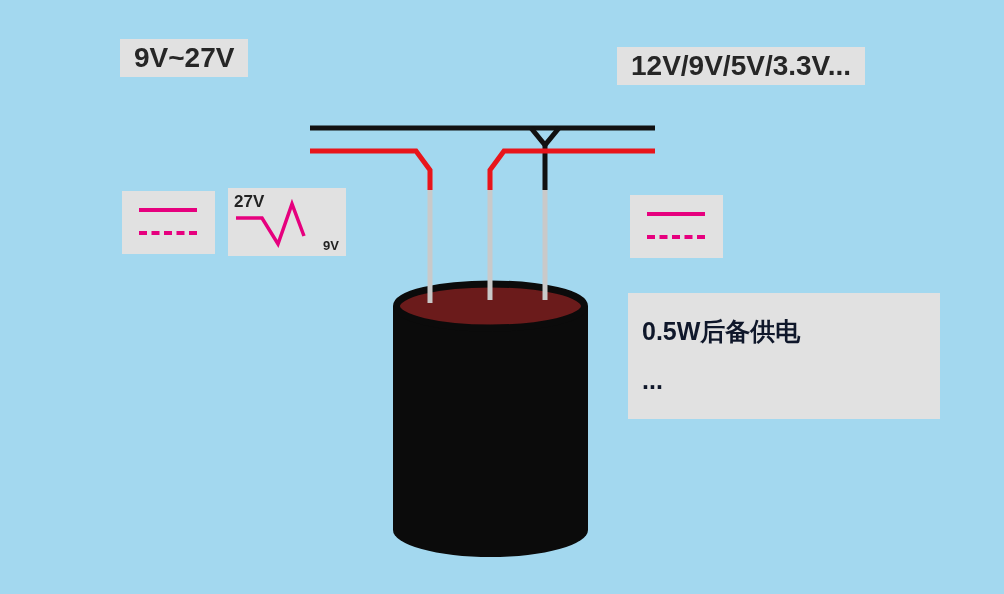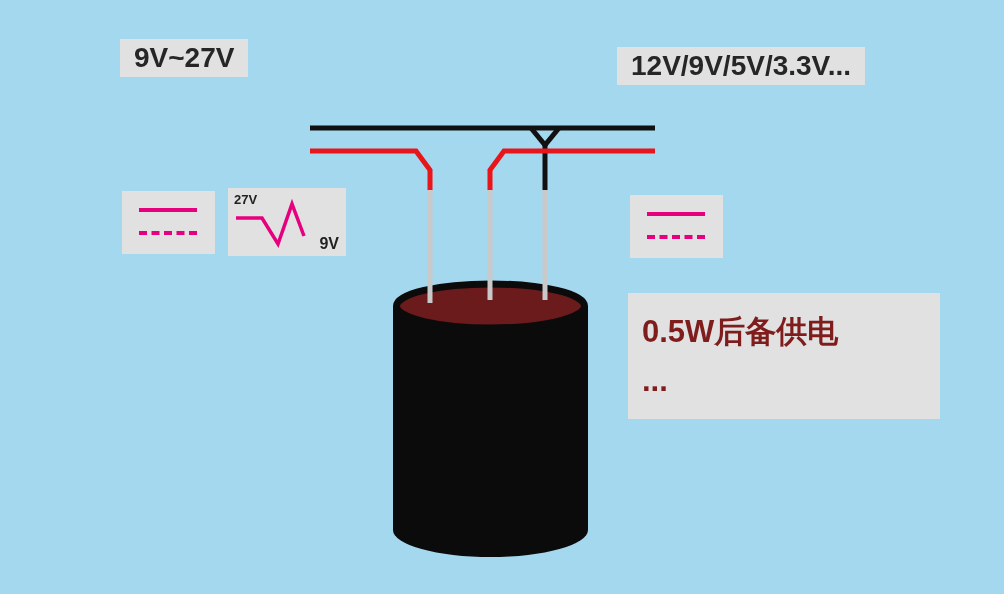--- a/index.html
+++ b/index.html
@@ -11,24 +11,24 @@
   .t-left{left:120px;top:39px;}
   .t-center{left:343px;top:39px;}
   .t-right{left:617px;top:39px;margin-top:8px;}
   .legend{width:93px;height:63px;}
   .legend-left{left:122px;top:191px;}
   .legend-right{left:630px;top:195px;}
   .line-solid{position:absolute;left:17px;top:17px;width:58px;border-top:4px solid #e6007e;}
   .line-dashed{position:absolute;left:17px;top:40px;width:58px;border-top:4px dashed #e6007e;}
   .wavebox{left:228px;top:188px;width:118px;height:68px;}
   .wavebox svg{position:absolute;left:0;top:0;}
-  .wavebox .hi{position:absolute;left:6px;top:4px;font-size:13px;font-weight:bold;color:#222;}
-  .wavebox .lo{position:absolute;right:7px;bottom:3px;font-size:16px;font-weight:bold;color:#222;}
+  .wavebox .hi{position:absolute;left:6px;top:4px;font-size:17px;font-weight:bold;color:#222;}
+  .wavebox .lo{position:absolute;right:7px;bottom:3px;font-size:13px;font-weight:bold;color:#222;}
   .spec{left:628px;top:293px;width:312px;padding:14px 14px;}
-  .spec .row{font-size:31px;font-weight:bold;color:#7f1d1d;line-height:49px;white-space:nowrap;}
+  .spec .row{font-size:25px;font-weight:bold;color:#0f172a;line-height:49px;white-space:nowrap;}
 </style>
 </head>
 <body>
 
 <div class="stage">
 
   <svg class="art" width="1004" height="594" viewBox="0 0 1004 594">
 
     <g>
       <ellipse cx="490.5" cy="530" rx="97.5" ry="27" fill="#0b0b0b"></ellipse>

